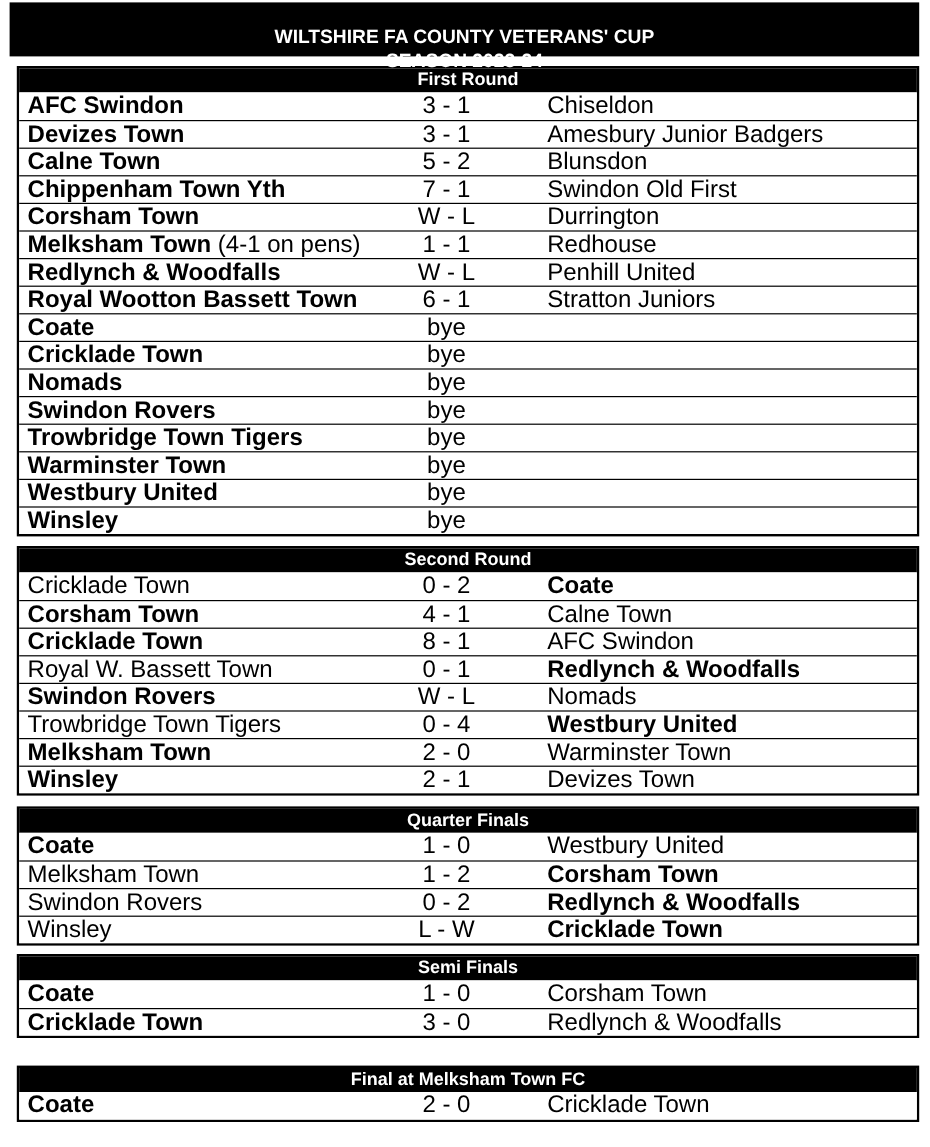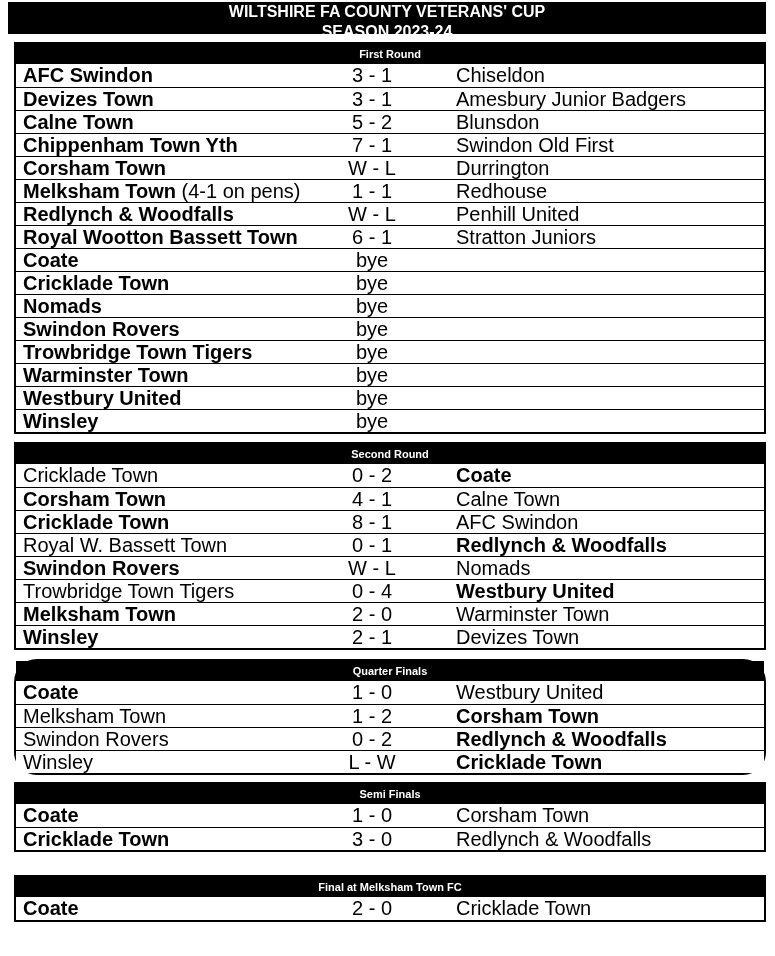--- a/index.html
+++ b/index.html
@@ -10,48 +10,48 @@
     height: 956px;
     font-family: "Liberation Sans", sans-serif;
     color: #000000;
     -webkit-font-smoothing: antialiased;
   }
   .page { position: relative; width: 775px; height: 956px; overflow: hidden; }
 
   .title-block {
     margin: 2px 0 8px 8px;
     width: 758px;
-    height: 32px;
+    height: 45px;
     box-sizing: border-box;
     background: #000000;
     color: #ffffff;
     text-align: center;
     font-weight: bold;
     font-size: 16px;
     line-height: 20px;
-    padding-top: 0;
+    padding-top: 20px;
   }
 
   .round-section {
     margin-left: 14px;
     width: 752px;
     box-sizing: border-box;
     border: 2px solid #000000;
     background: #ffffff;
   }
   #sections .round-section:nth-of-type(1) { margin-bottom: 8px; }
   #sections .round-section:nth-of-type(2) { margin-bottom: 9px; }
-  #sections .round-section:nth-of-type(3) { margin-bottom: 7px; border-radius: 23px; }
+  #sections .round-section:nth-of-type(3) { margin-bottom: 7px; }
   #sections .round-section:nth-of-type(4) { margin-bottom: 23px; }
 
   .round-header {
     background: #000000;
     color: #ffffff;
     font-weight: bold;
-    font-size: 11px;
+    font-size: 15px;
     text-align: center;
     height: 20px;
     line-height: 20px;
   }
 
   .match-row {
     position: relative;
     height: 23px;
     line-height: 23px;
     font-size: 20px;

